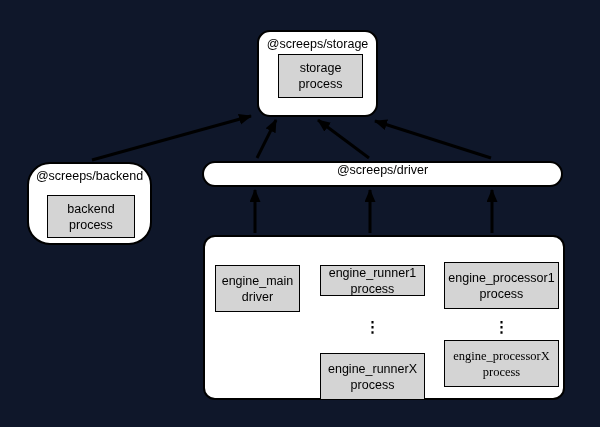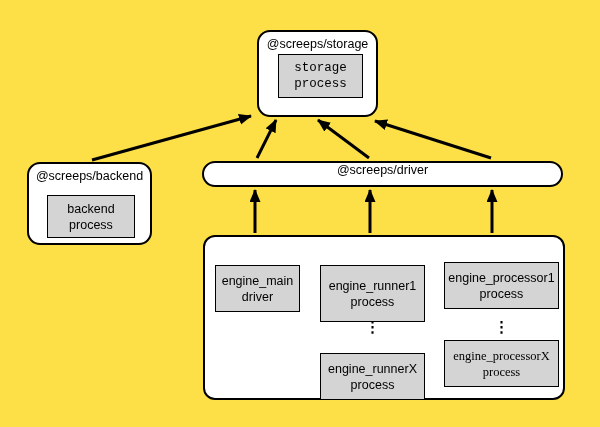--- a/index.html
+++ b/index.html
@@ -1,18 +1,18 @@
 <!DOCTYPE html>
 <html style="--process-fill: #d4d4d4; --node-border: #000000;"><head>
 <meta charset="utf-8">
 <style>
   html, body { margin:0; padding:0; background:#ffffff; }
   .canvas {
     position:relative; width:600px; height:427px; overflow:hidden;
-    background:#fde047;
+    background:#0f172a;
     font-family:"Liberation Sans", sans-serif;
     color:#000;
   }
   .node {
     position:absolute; box-sizing:border-box;
     background:#ffffff;
     border:2px solid var(--node-border, #000);
   }
   .node-title {
     text-align:center; font-size:12.5px; line-height:14px; margin-top:5px;
@@ -25,34 +25,34 @@
     display:flex; align-items:center; justify-content:center;
     text-align:center; font-size:12.5px; line-height:16px;
     white-space:pre-line;
   }
   .ellipsis {
     position:absolute; display:flex; align-items:center; justify-content:center;
     font-size:15px; font-weight:bold; line-height:1;
   }
   
   .n-storage { left:257px; top:30px; width:121px; height:87px; border-radius:13px; }
-  .p-storage { left:19px; top:22px; width:85px; height:44px;font-family:Liberation Mono, monospace; }
+  .p-storage { left:19px; top:22px; width:85px; height:44px; }
   
-  .n-backend { left:27px; top:162px; width:125px; height:83px; border-radius:13px; }
+  .n-backend { left:27px; top:162px; width:125px; height:83px; border-radius:23px; }
   .p-backend { left:18px; top:31px; width:88px; height:43px; }
   
   .n-driver {
     left:202px; top:161px; width:361px; height:26px; border-radius:13px;
     display:flex; justify-content:center;
   }
   .n-driver .node-title { margin-top:0; }
   
   .n-engine { left:203px; top:235px; width:362px; height:165px; border-radius:12px; }
   .p-engine-main       { left:10px;  top:28px;  width:85px;  height:47px; }
-  .p-engine-runner1    { left:115px; top:28px;  width:105px; height:57px; }
+  .p-engine-runner1    { left:115px; top:28px;  width:105px; height:31px; }
   .p-engine-processor1 { left:239px; top:25px;  width:115px; height:47px; }
   .p-engine-runnerX    { left:115px; top:103px; width:105px; height:47px;margin-top:13px; }
   .p-engine-processorX { left:239px; top:103px; width:115px; height:47px;font-family:Liberation Serif, serif; }
   .e-runner    { left:115px; top:76px; width:105px; height:26px; }
   .e-processor { left:239px; top:76px; width:115px; height:26px; }
 
   #arrow-layer {
     position:absolute; left:0; top:0; width:600px; height:427px;
     pointer-events:none;
   }

